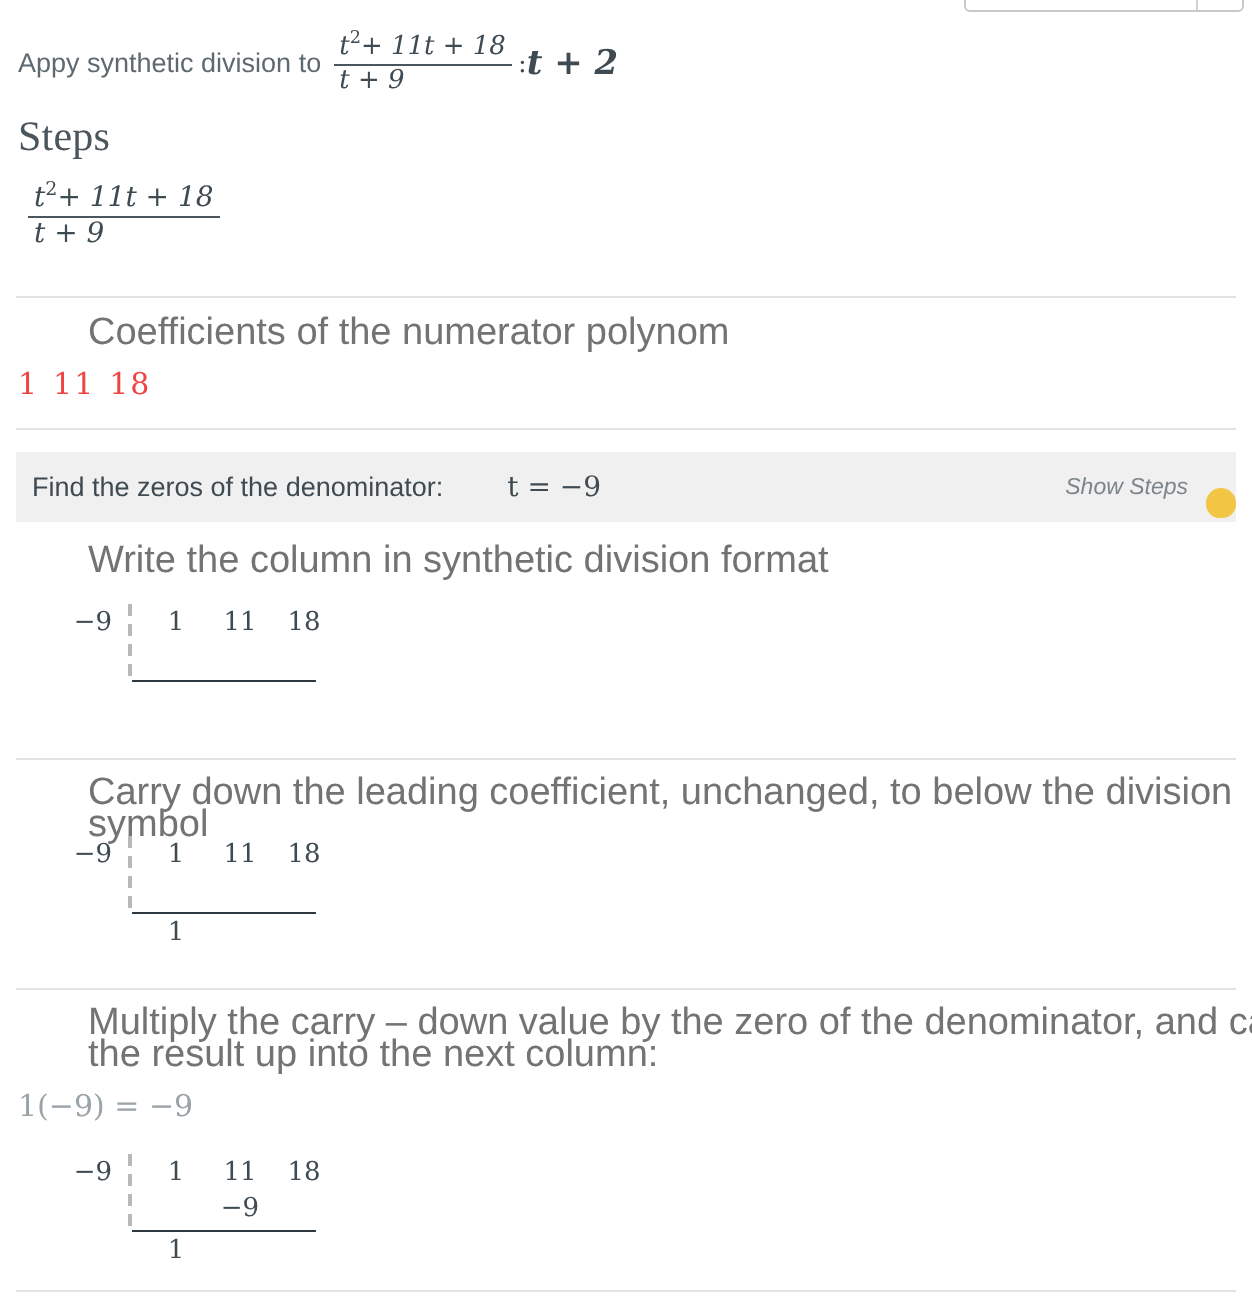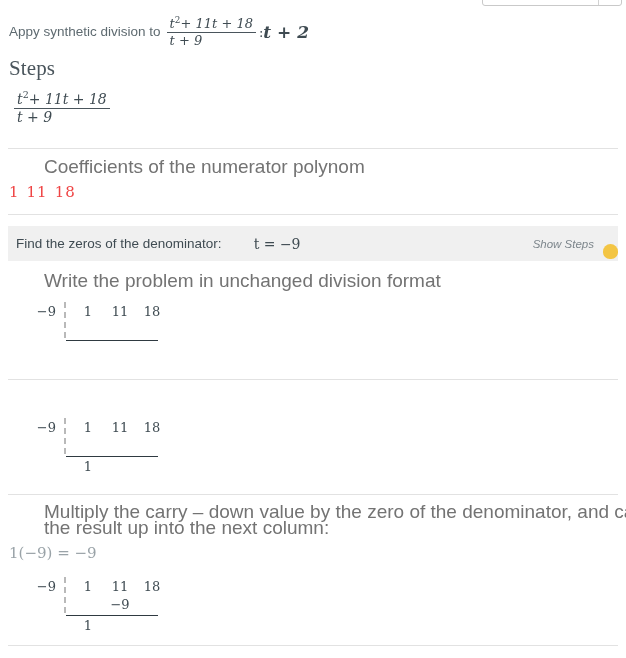--- a/index.html
+++ b/index.html
@@ -251,21 +251,21 @@
 
   <div class="sep" style="top:214px;"></div>
 
   <div class="zbar">
     <span class="ztext">Find the zeros of the denominator:</span>
     <span class="zmath">t = −9</span>
     <span class="show-steps">Show Steps</span>
     <span class="bulb"></span>
   </div>
 
-  <div class="muted" style="top:273px;">Write the problem in unchanged division format</div>
+  <div class="muted" style="top:273px;">Write the column in synthetic division format</div>
   <div class="sd" style="left:20px; top:304px; width:200px; height:52px;">
     <div class="divisor">−9</div>
     <div class="vline" style="height:36px;"></div>
     <div class="row" style="top:0;">
       <span class="cell">1</span>
       <span class="cell">11</span>
       <span class="cell">18</span>
     </div>
     <div class="row" style="top:18px;">
       <span class="cell"></span>
@@ -275,20 +275,21 @@
     <div class="hline" style="top:36px; width:92px;"></div>
     <div class="row" style="top:39px;">
       <span class="cell"></span>
       <span class="cell"></span>
       <span class="cell"></span>
     </div>
   </div>
 
   <div class="sep" style="top:379px;"></div>
 
+  <div class="muted" style="top:389px;">Carry down the leading coefficient, unchanged, to below the division symbol</div>
   <div class="sd" style="left:20px; top:420px; width:200px; height:56px;">
     <div class="divisor">−9</div>
     <div class="vline" style="height:36px;"></div>
     <div class="row" style="top:0;">
       <span class="cell">1</span>
       <span class="cell">11</span>
       <span class="cell">18</span>
     </div>
     <div class="row" style="top:18px;">
       <span class="cell"></span>

